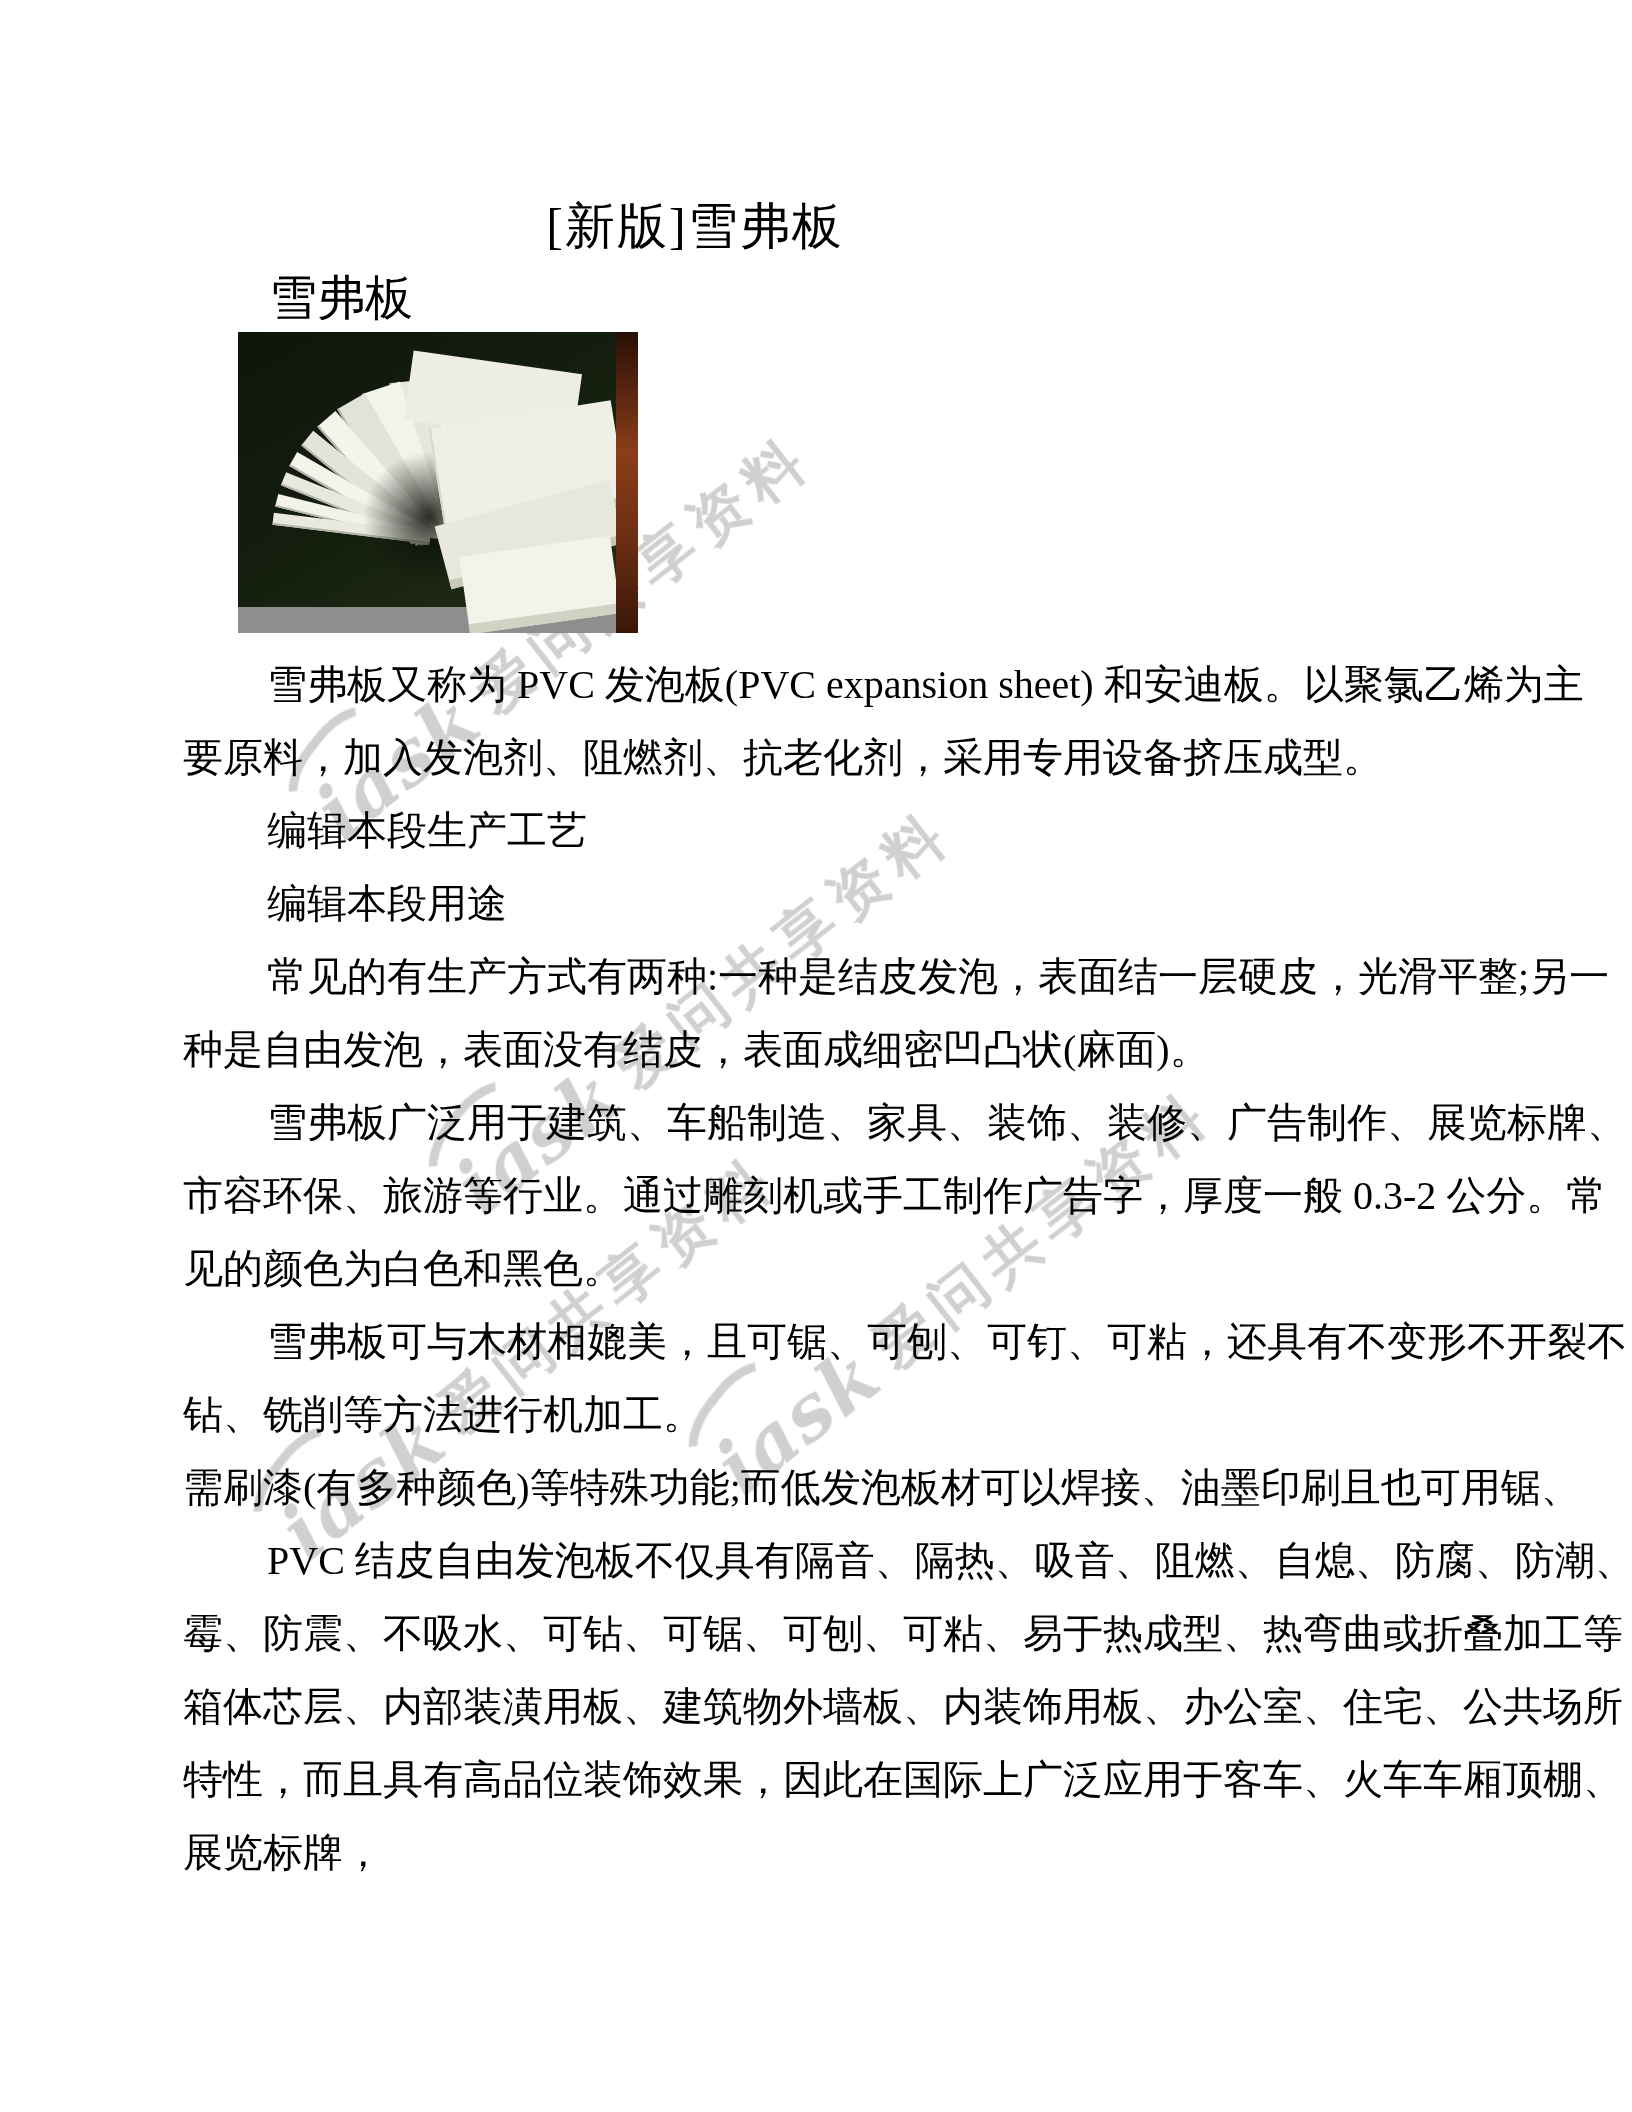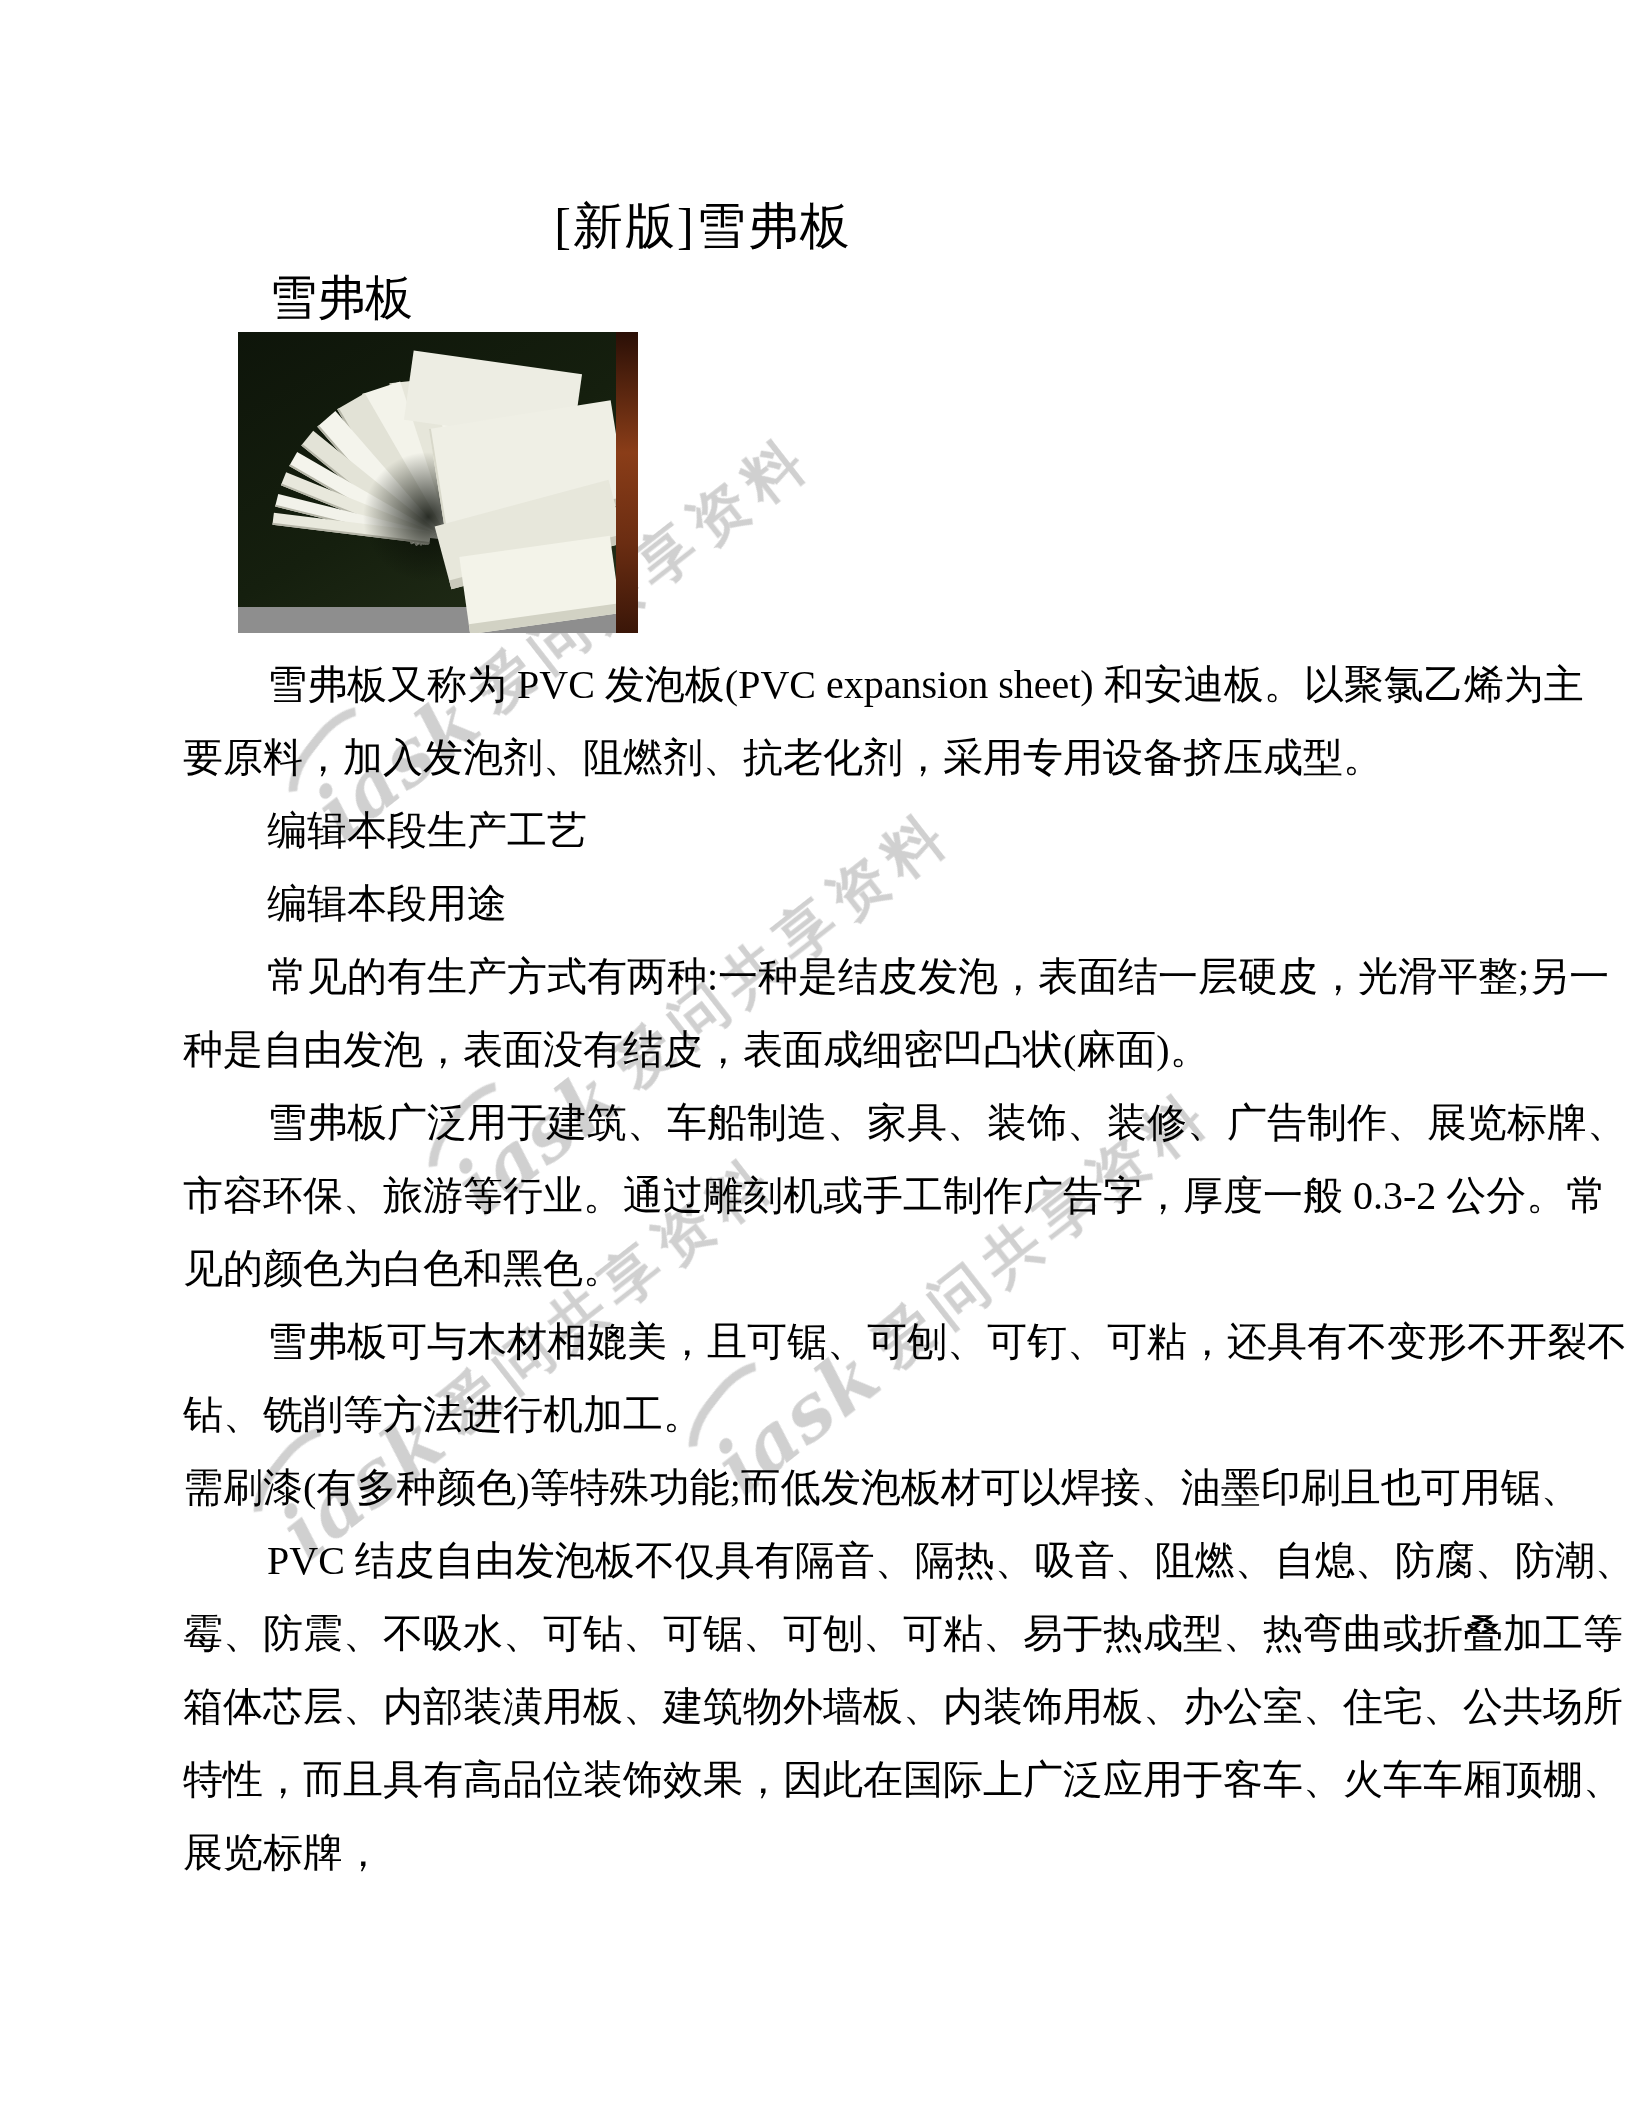--- a/index.html
+++ b/index.html
@@ -8,21 +8,21 @@
     width:1632px;height:2112px;
     background:#ffffff;
     overflow:hidden;
     font-family:"Liberation Serif","DejaVu Serif",serif;
     color:#000;
   }
   
   .doc-title{
     position:absolute;left:0;top:150px;width:1390px;
     text-align:center;font-size:50px;line-height:84px;
-    font-weight:400;letter-spacing:2px;z-index:4;margin-left:8px;
+    font-weight:400;letter-spacing:2px;z-index:4;
   }
   .doc-subtitle{
     position:absolute;left:183px;top:268px;
     font-size:48px;line-height:60px;padding-left:86px;z-index:4;
   }
   
   .doc-body{
     position:absolute;left:183px;top:648px;width:1280px;
     font-size:40px;line-height:73px;z-index:4;
   }

